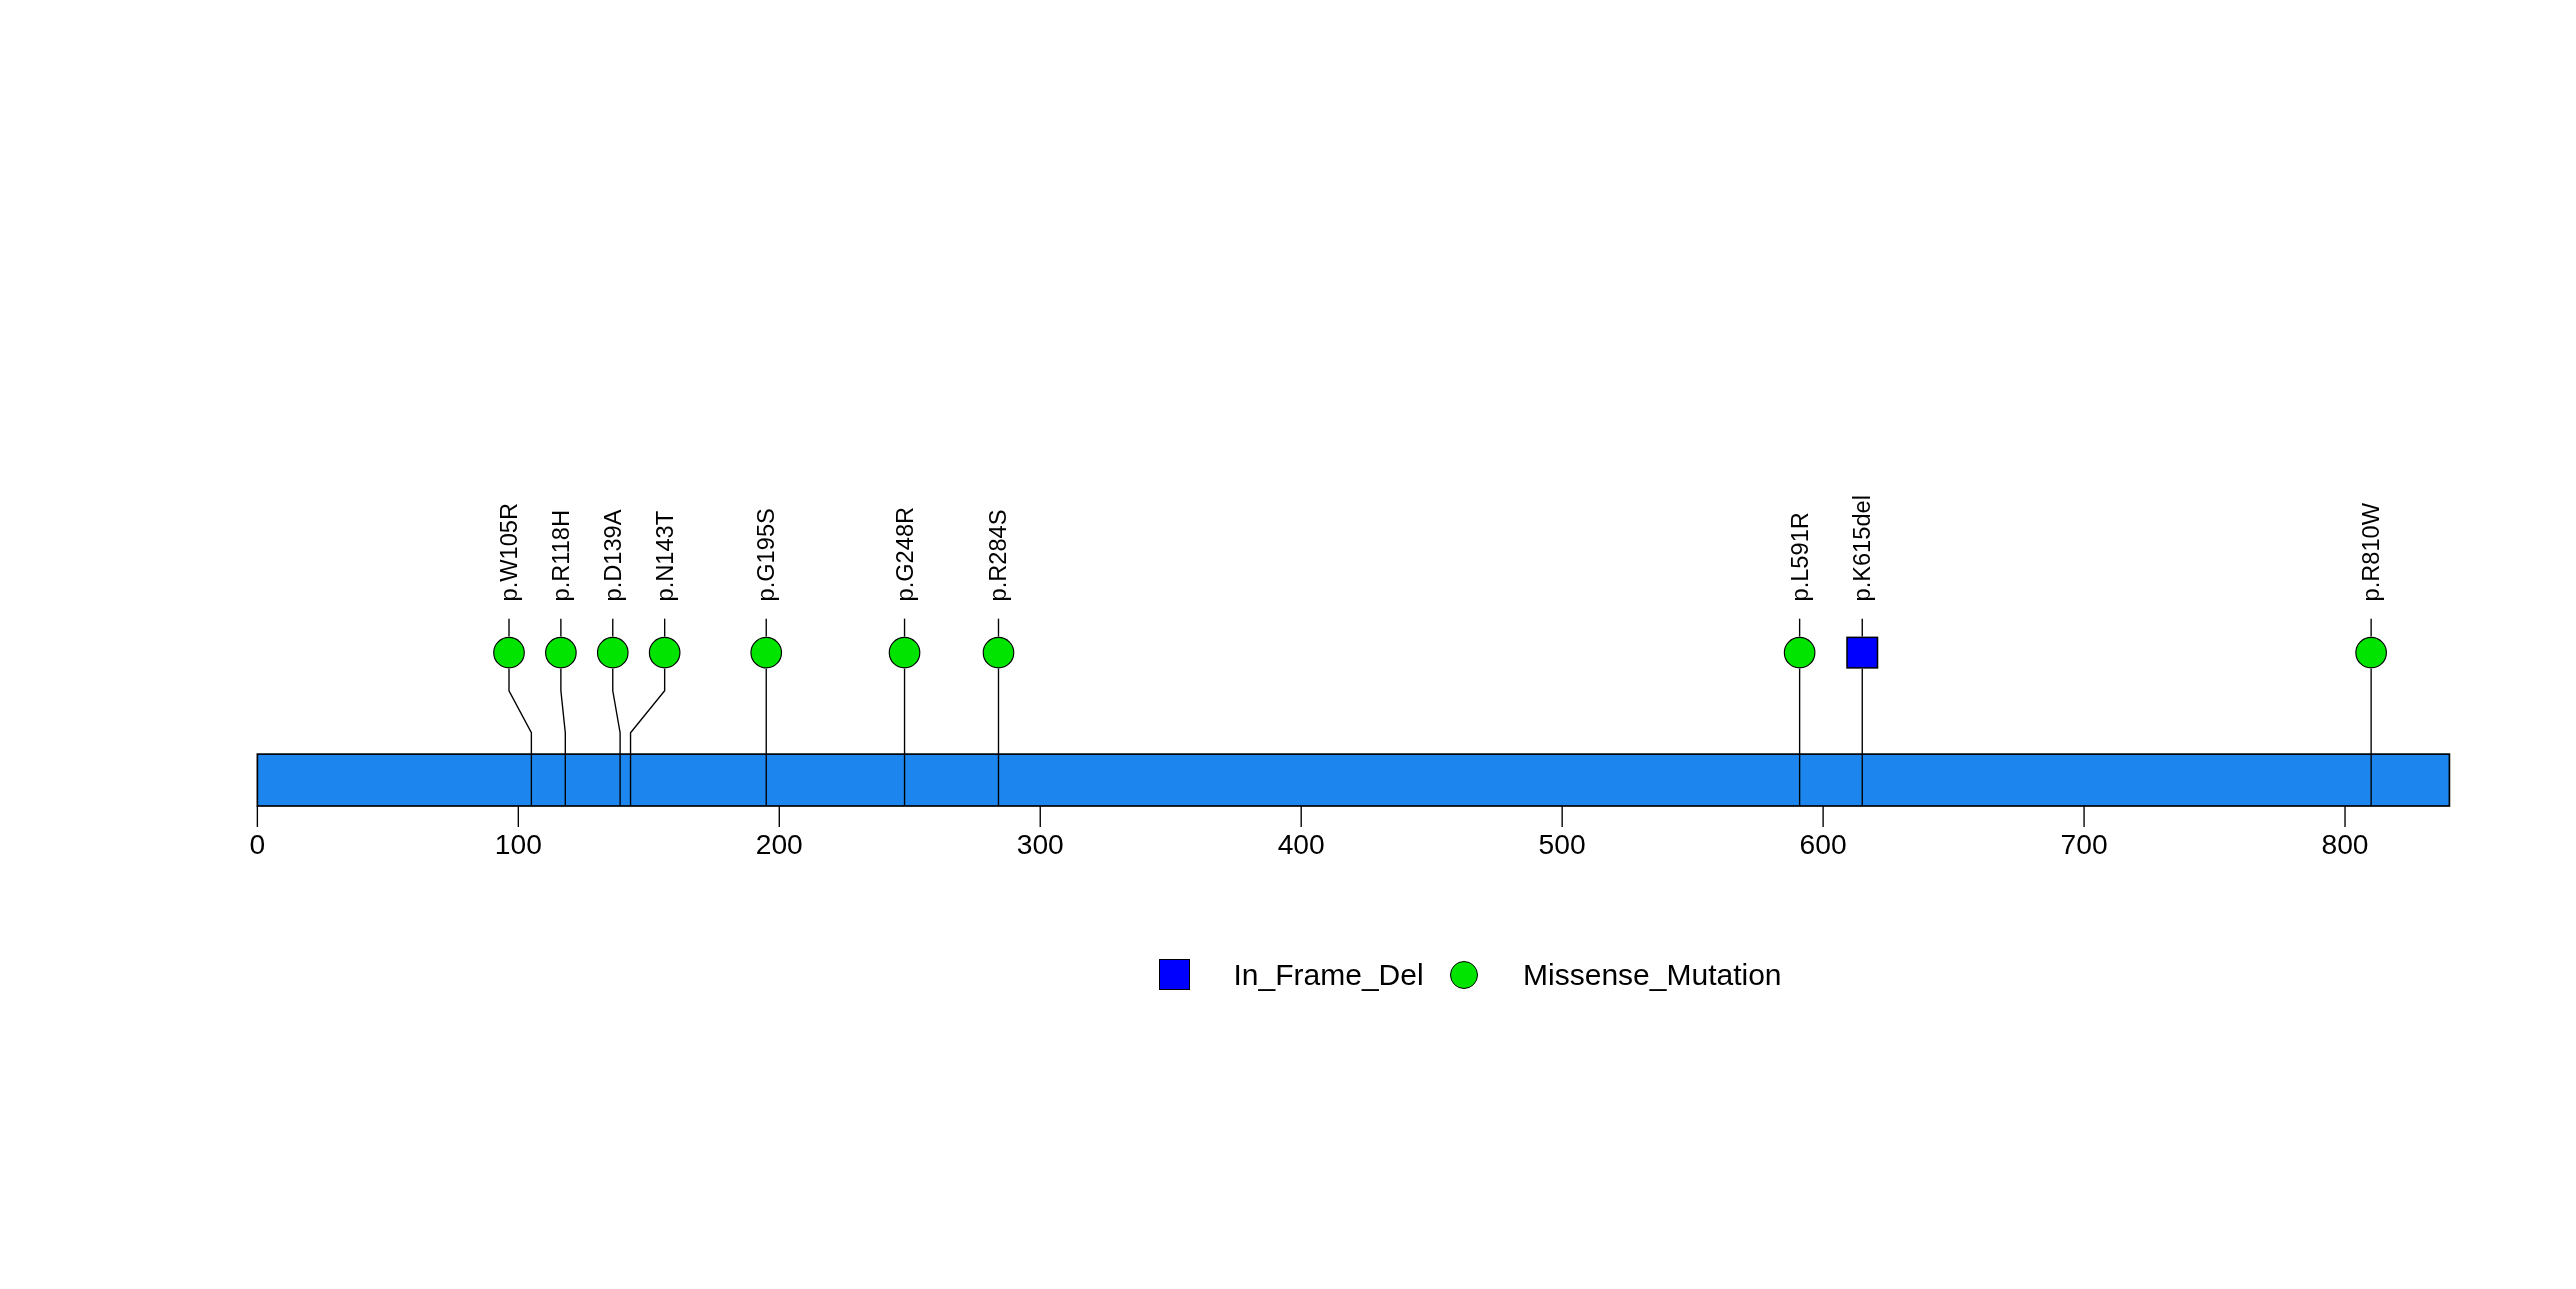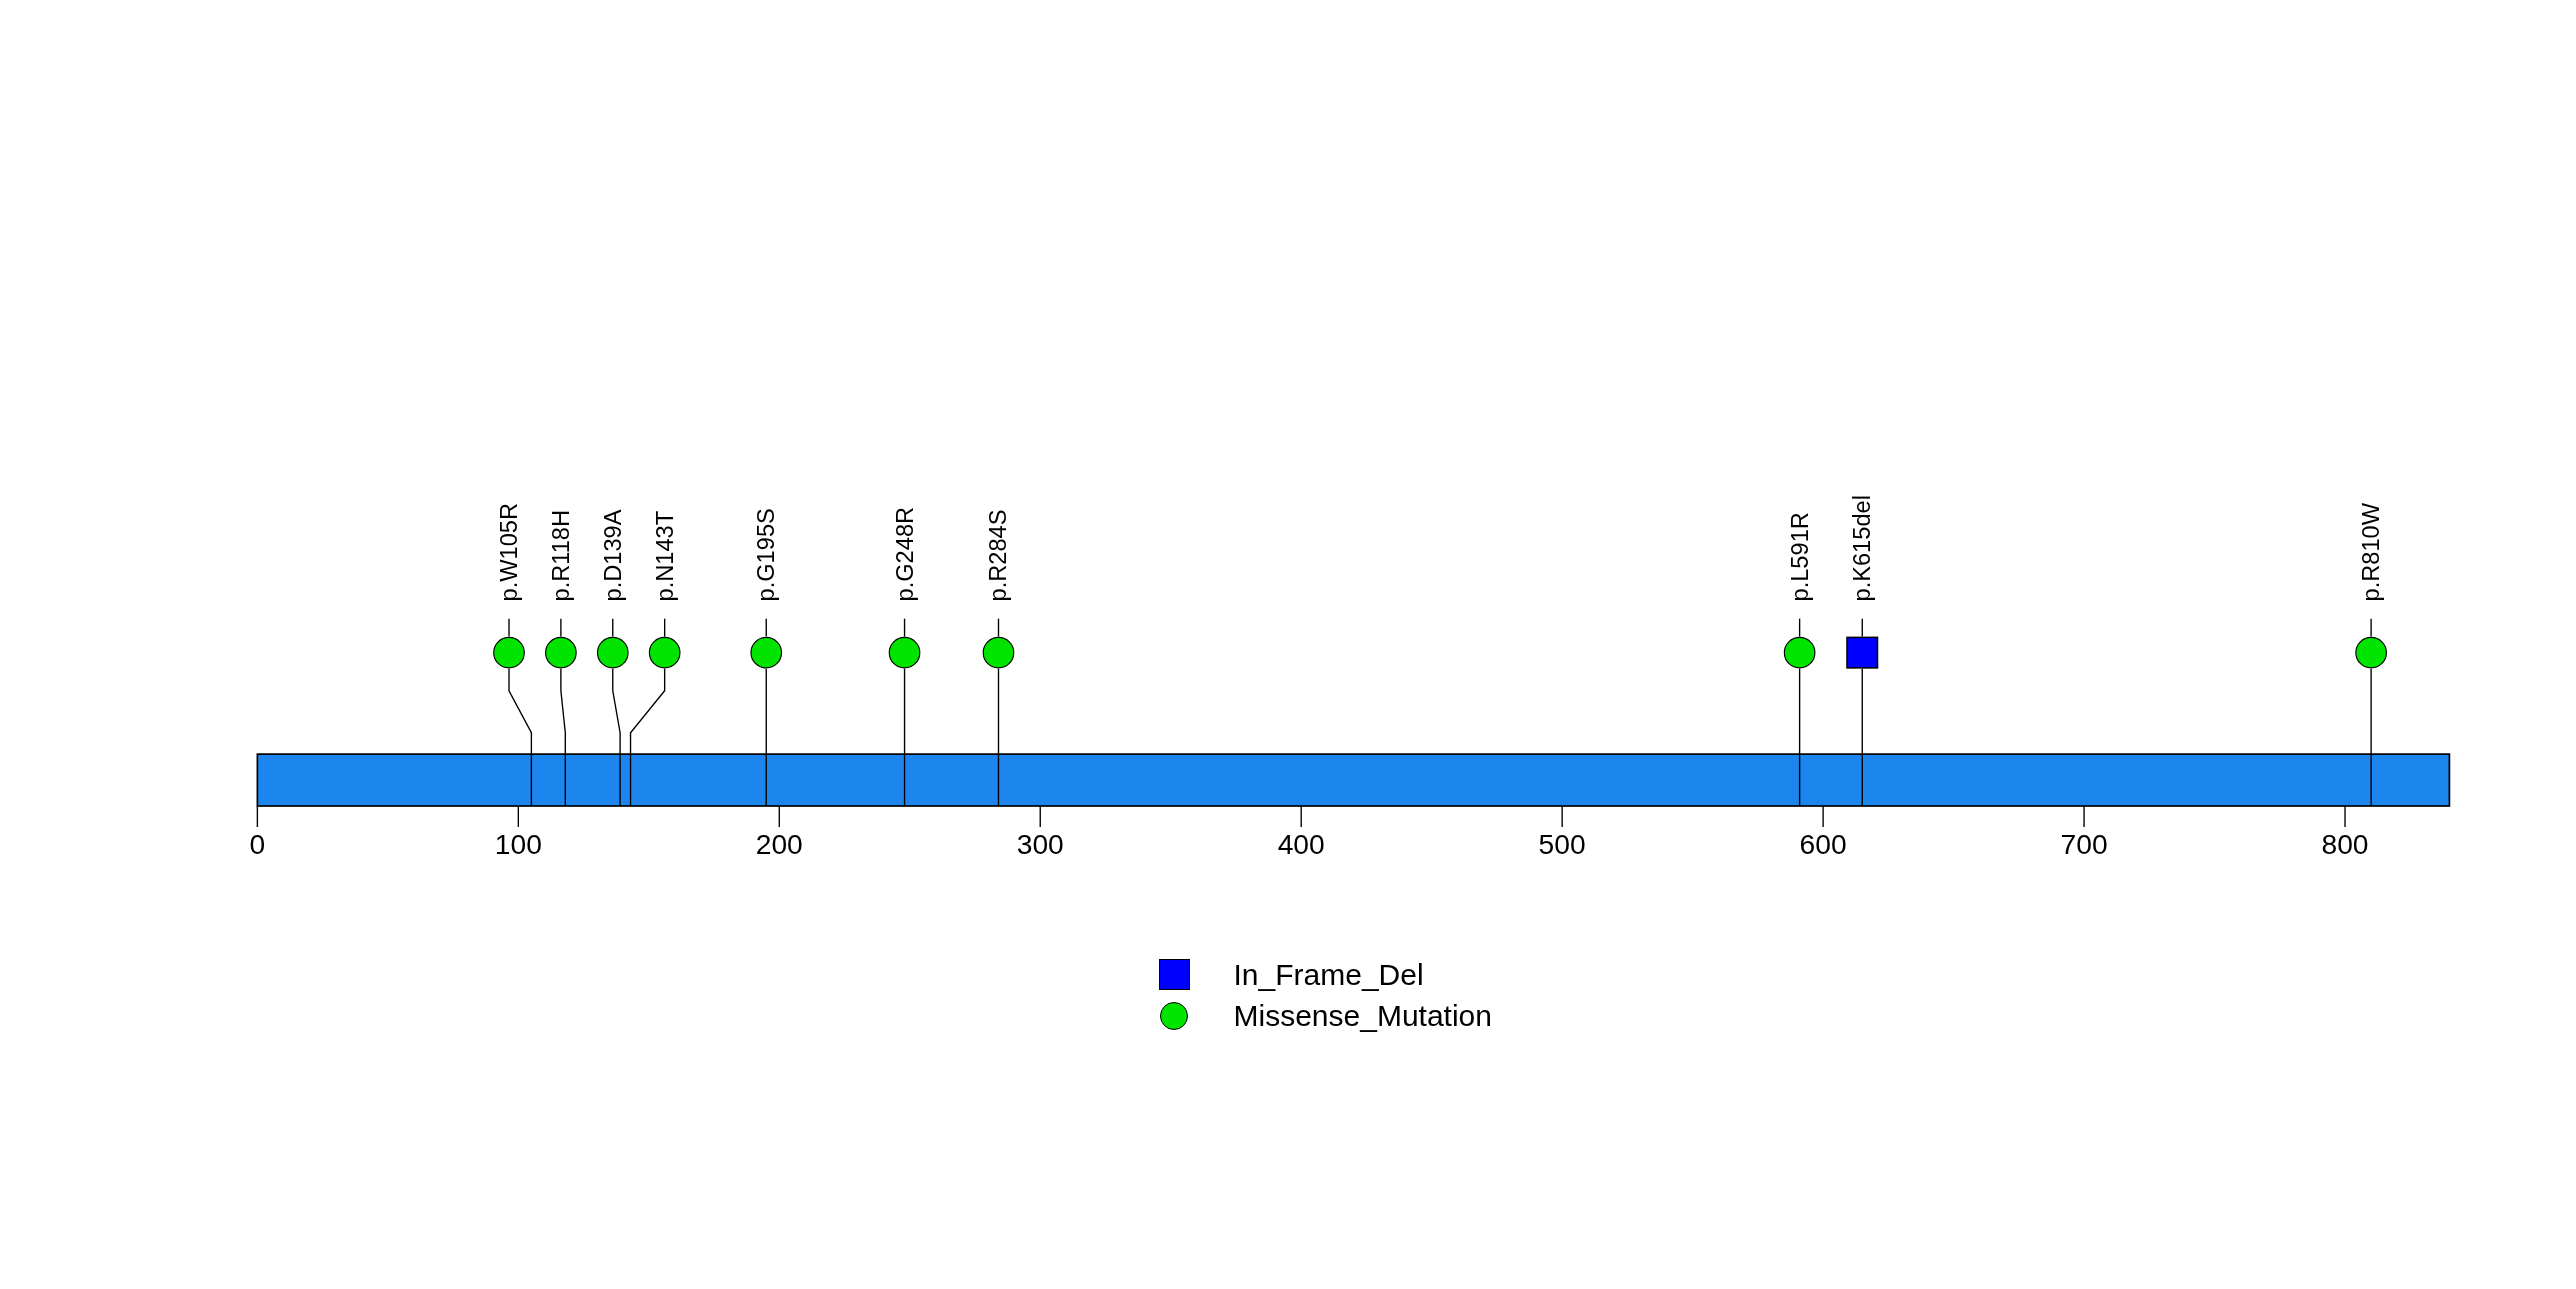--- a/index.html
+++ b/index.html
@@ -30,22 +30,22 @@
   }
   .axis-tick-label {
     font-size: 37px;
     fill: #000000;
   }
   #legend {
     position: absolute;
     left: 1159px;
     top: 959px;
     display: flex;
-    flex-direction: column;
-    gap: 10px;
+    flex-direction: row;
+    gap: 25px;
   }
   .legend-row {
     display: flex;
     align-items: center;
     height: 31px;
   }
   .legend-swatch-cell {
     width: 30.5px;
     height: 31px;
     display: flex;

